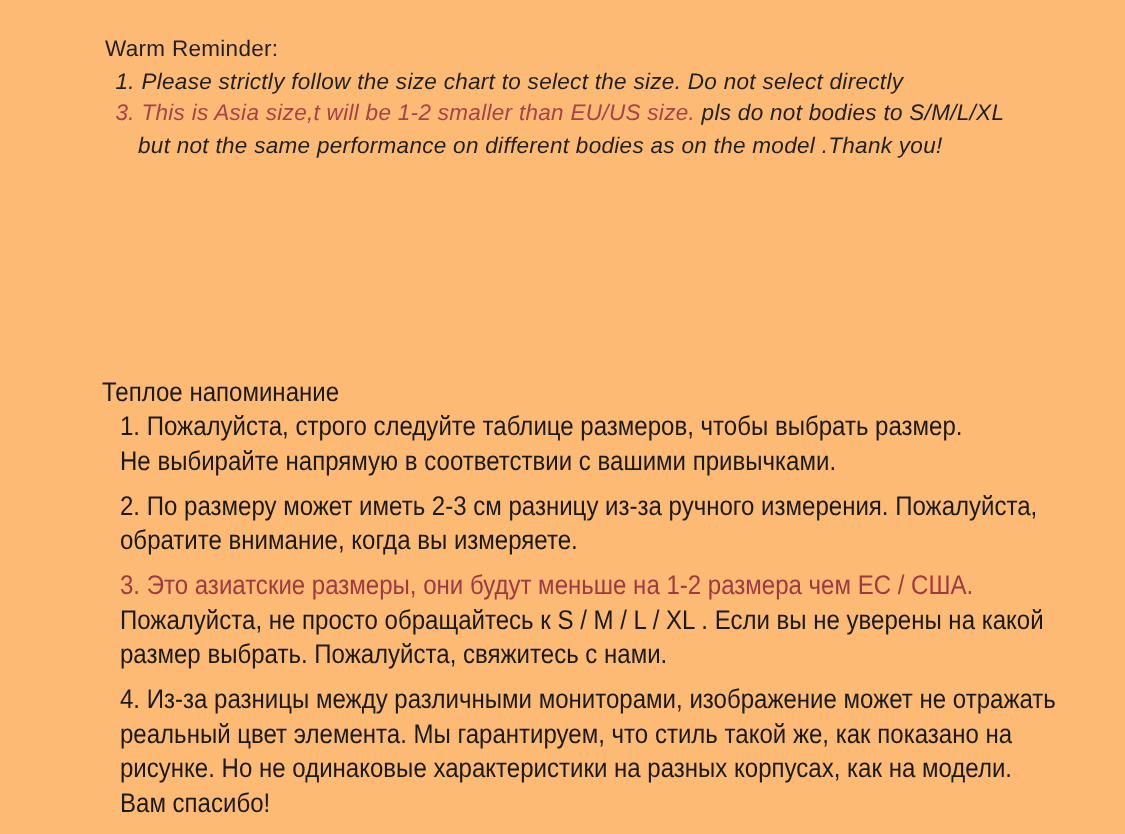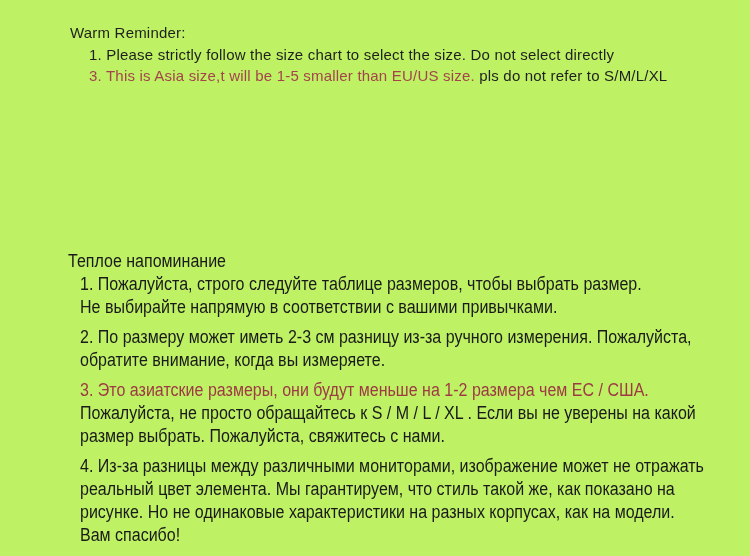--- a/index.html
+++ b/index.html
@@ -4,37 +4,37 @@
 <style>
   html, body {
     margin: 0;
     padding: 0;
     background: #ffffff;
   }
   .page {
     position: relative;
     width: 750px;
     height: 556px;
-    background: #bef264;
+    background: #fdba74;
     overflow: hidden;
     font-family: "Liberation Sans", sans-serif;
   }
 
   
   .section-en {
     position: absolute;
     left: 70px;
     top: 22px;
     color: #1f1f1f;
     font-size: 15px;
     line-height: 21.5px;
     letter-spacing: 0.2px;
   }
   .en-title { white-space: nowrap; }
-  .en-item { margin-left: 19px; }
+  .en-item { margin-left: 7px; font-style: italic; }
   .line { white-space: nowrap; }
   .en-item .cont { padding-left: 15px; }
   .red-en { color: #a5434d; }
 
   
   .section-ru {
     position: absolute;
     left: 68px;
     top: 250px;
     color: #1a1a1a;
@@ -59,24 +59,25 @@
     <div class="en-title">Warm Reminder:</div>
 
     <div class="en-item">
       <div class="line"><span>1. Please strictly follow the size chart to select the size. Do not select directly</span></div>
     </div>
 
     <div class="en-item">
     </div>
 
     <div class="en-item">
-      <div class="line"><span class="red-en">3. This is Asia size,t will be 1-5 smaller than EU/US size.</span><span> pls do not refer to S/M/L/XL</span></div>
+      <div class="line"><span class="red-en">3. This is Asia size,t will be 1-2 smaller than EU/US size.</span><span> pls do not bodies to S/M/L/XL</span></div>
     </div>
 
     <div class="en-item">
+      <div class="line cont"><span>but not the same performance on different bodies as on the model .Thank you!</span></div>
     </div>
   </div>
 
   <div class="section-ru">
     <div class="ru-title">Теплое напоминание</div>
 
     <div class="ru-item">
       <div class="line ru-line"><span>1. Пожалуйста, строго следуйте таблице размеров, чтобы выбрать размер.</span></div>
       <div class="line ru-line"><span>Не выбирайте напрямую в соответствии с вашими привычками.</span></div>
     </div>

